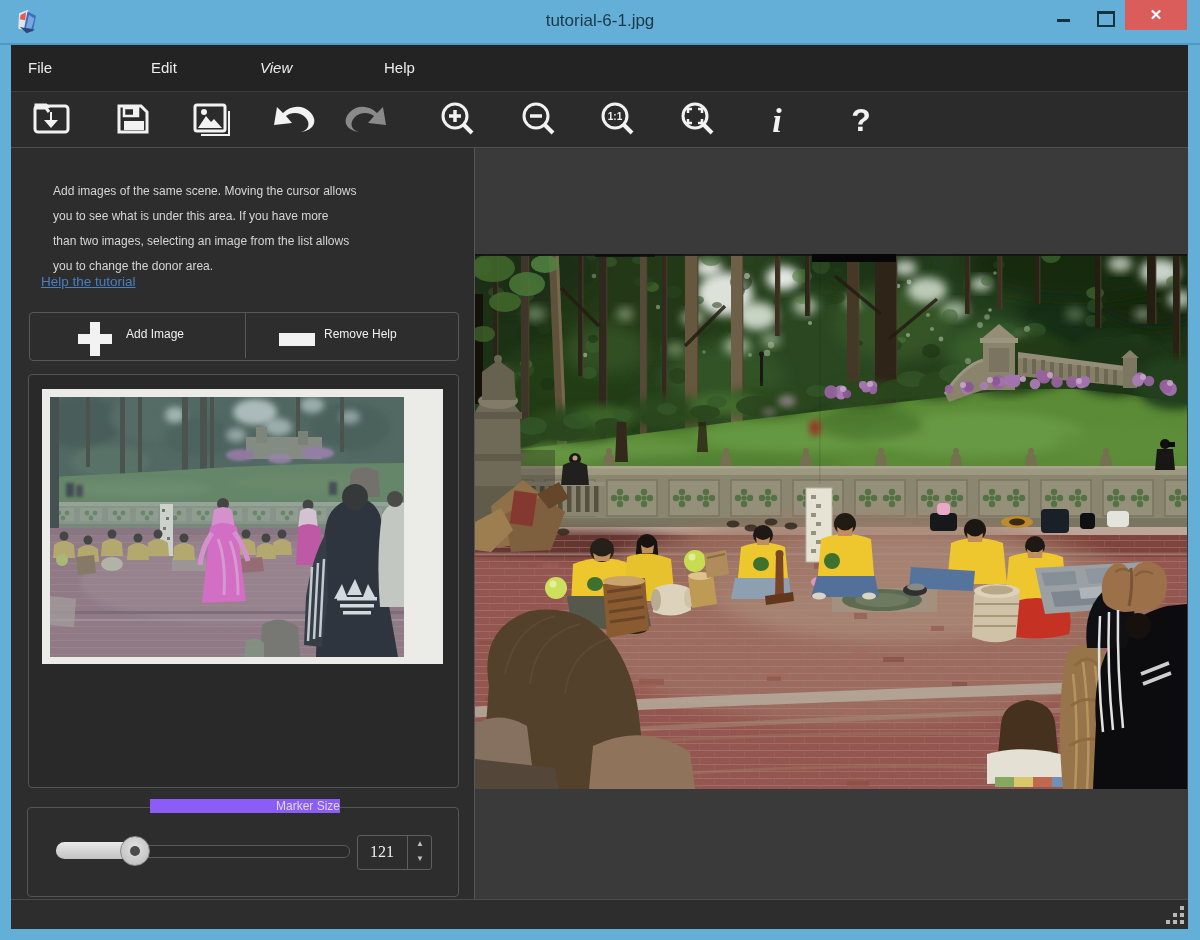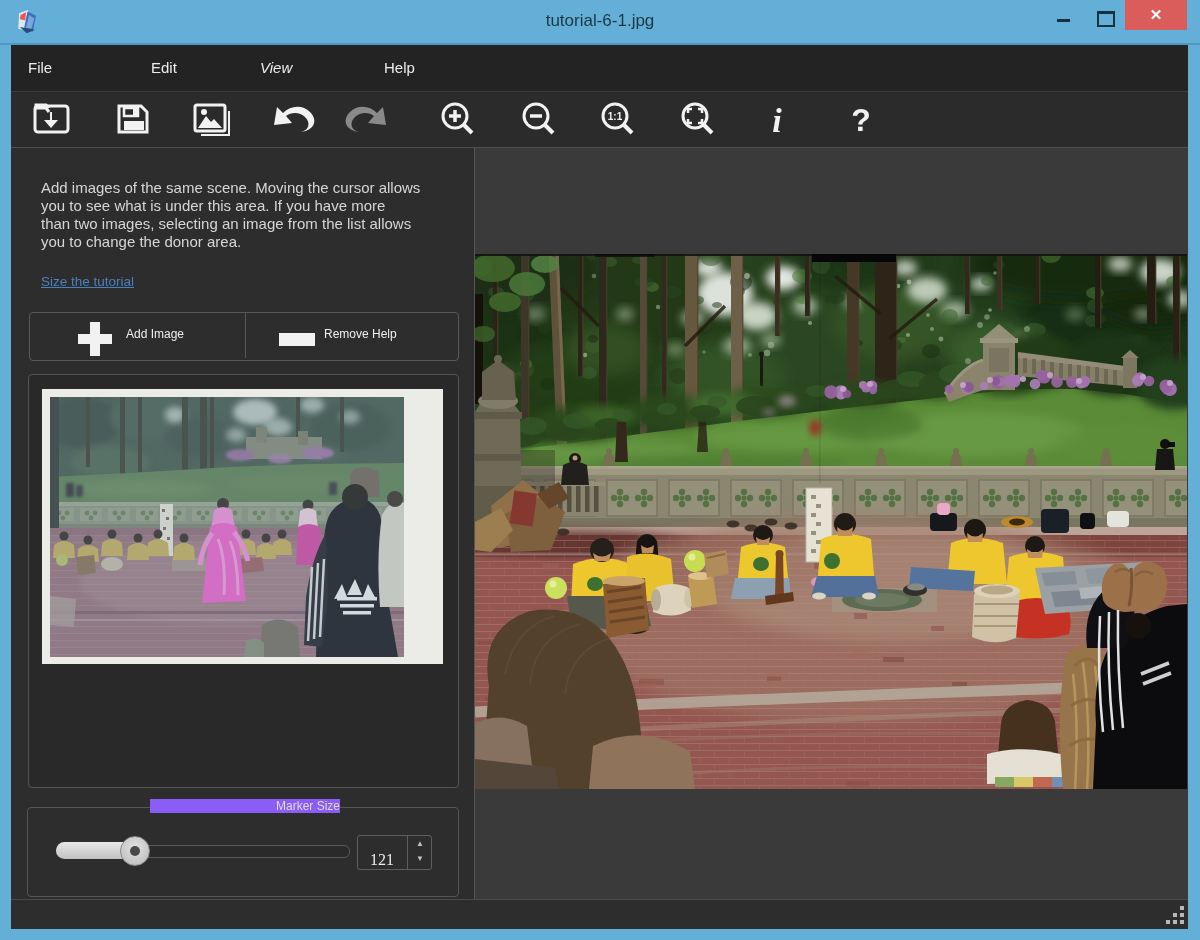--- a/index.html
+++ b/index.html
@@ -13,41 +13,41 @@
   #maxbtn{left:1097px;top:11px;width:14px;height:11px;border:2px solid #16323e;border-top-width:3px;}
   #closebtn{left:1125px;top:0;width:62px;height:30px;background:#da5c5b;color:#fff;
             text-align:center;font-size:15px;font-weight:bold;line-height:29px;}
   
   #menubar{left:11px;top:45px;width:1177px;height:46px;background:#232323;border-bottom:1px solid #3c3c3c;}
   .menuitem{top:59px;font-size:15px;color:#ececec;}
   
   #toolbar{left:11px;top:92px;width:1177px;height:55px;background:#2b2b2b;border-bottom:1px solid #4e4e4e;}
   
   #panel{left:11px;top:148px;width:463px;height:751px;background:#2d2d2d;border-right:1px solid #565656;}
-  #para{left:41px;top:179px;width:420px;font-size:15px;line-height:18px;color:#d6d6d6;}
+  #para{left:53px;top:179px;width:420px;font-size:12px;line-height:25px;color:#d6d6d6;}
   #link{left:41px;top:274px;font-size:13.5px;color:#4a7fc0;text-decoration:underline;}
   #btnrow{left:29px;top:312px;width:428px;height:47px;border:1px solid #585858;border-radius:4px;}
   #btndivider{left:245px;top:313px;width:1px;height:45px;background:#585858;}
   .btnlabel{top:327px;font-size:12px;color:#efefef;}
   #plusicon{left:78px;top:322px;width:34px;height:34px;}
   #minusicon{left:279px;top:333px;width:36px;height:13px;background:#f2f2f2;}
   #listbox{left:28px;top:374px;width:429px;height:412px;border:1px solid #555;border-radius:4px;background:#292929;}
   #thumbitem{left:42px;top:389px;width:401px;height:275px;background:#ebebe8;}
   #thumbimg{left:50px;top:397px;width:354px;height:260px;}
   
   #markergroup{left:27px;top:807px;width:430px;height:88px;border:1px solid #555;border-radius:4px;}
   #markerlabel{left:150px;top:799px;width:190px;text-align:right;font-size:12px;color:#dcdcdc;background:#8b5cf6;}
   #slidertrack{left:56px;top:845px;width:292px;height:11px;border:1px solid #5a5a5a;border-radius:6px;background:#2a2a2a;}
   #sliderfill{left:56px;top:842px;width:78px;height:17px;background:linear-gradient(#e8e8e8,#c2c2c2);border-radius:9px;}
   #sliderthumb{left:120px;top:836px;width:30px;height:30px;border-radius:50%;
                background:radial-gradient(circle at 50% 40%,#e2e2e2,#b8b8b8);border:1px solid #8a8a8a;box-sizing:border-box;}
   #thumbdot{left:130px;top:846px;width:10px;height:10px;border-radius:50%;background:#4a4a4a;}
   #numbox{left:357px;top:835px;width:75px;height:35px;border:1px solid #5e5e5e;border-radius:3px;box-sizing:border-box;}
   #numdivider{left:407px;top:835px;width:1px;height:35px;background:#5e5e5e;}
-  #numval{left:357px;top:843px;width:50px;text-align:center;font-size:16px;color:#eee;font-family:"Liberation Serif",serif;margin-top:8px;}
+  #numval{left:357px;top:843px;width:50px;text-align:center;font-size:16px;color:#eee;font-family:"Liberation Serif",serif;}
   .spin{left:412px;width:16px;text-align:center;font-size:8px;color:#c0c0c0;}
   
   #canvas{left:475px;top:148px;width:713px;height:751px;background:#3a3a3a;}
   #photo{left:475px;top:254px;width:712px;height:535px;}
   
   #status{left:11px;top:899px;width:1177px;height:29px;background:#2d2d2d;border-top:1px solid #4a4a4a;}
   .grip{width:4px;height:4px;background:#b8b8b8;}
 </style>
 </head>
 <body>
@@ -127,21 +127,21 @@
 </g>
 
 <text x="766" y="40" font-size="34" font-style="italic" font-weight="bold" fill="#f2f2f2" text-anchor="middle" font-family="Liberation Serif">i</text>
 
 <text x="850" y="39" font-size="32" font-weight="bold" fill="#f2f2f2" text-anchor="middle" font-family="Liberation Sans">?</text>
 </svg>
 </div>
 
 <div class="abs" id="panel"></div>
 <div class="abs" id="para">Add images of the same scene. Moving the cursor allows<br>you to see what is under this area. If you have more<br>than two images, selecting an image from the list allows<br>you to change the donor area.</div>
-<div class="abs" id="link">Size the tutorial</div>
+<div class="abs" id="link">Help the tutorial</div>
 <div class="abs" id="btnrow"></div>
 <div class="abs" id="btndivider"></div>
 <div class="abs" id="plusicon">
 <svg width="34" height="34">
       <path d="M12 0 h10 v12 h12 v10 h-12 v12 h-10 v-12 h-12 v-10 h12 z" fill="#f2f2f2"></path>
     </svg>
 </div>
 <div class="abs btnlabel" style="left:126px;">Add Image</div>
 <div class="abs" id="minusicon"></div>
 <div class="abs btnlabel" style="left:324px;">Remove Help</div>

